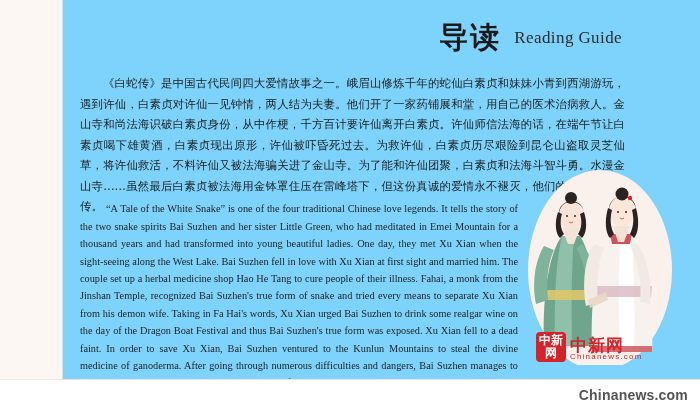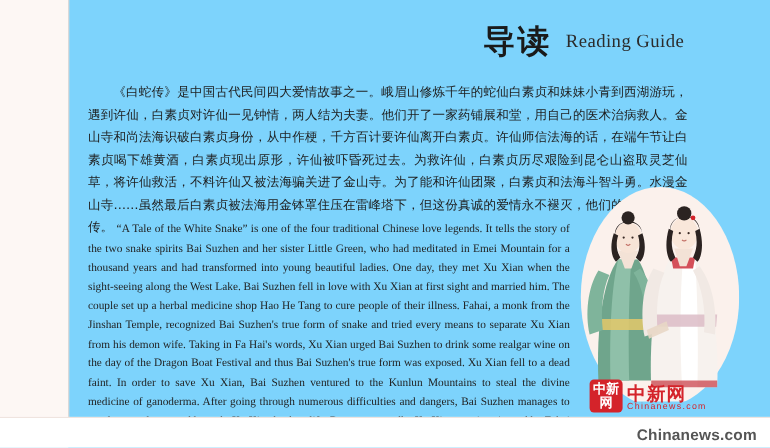--- a/index.html
+++ b/index.html
@@ -122,21 +122,21 @@
     height: 215px;
   }
   .illus svg {
     display: block;
   }
 
   
   .logo {
     position: absolute;
     right: 26px;
-    bottom: 30px;
+    bottom: 43px;
     width: 138px;
     height: 32px;
   }
   .logo-badge {
     position: absolute;
     left: 0;
     top: 0;
     width: 30px;
     height: 30px;
     background: #d4232a;

